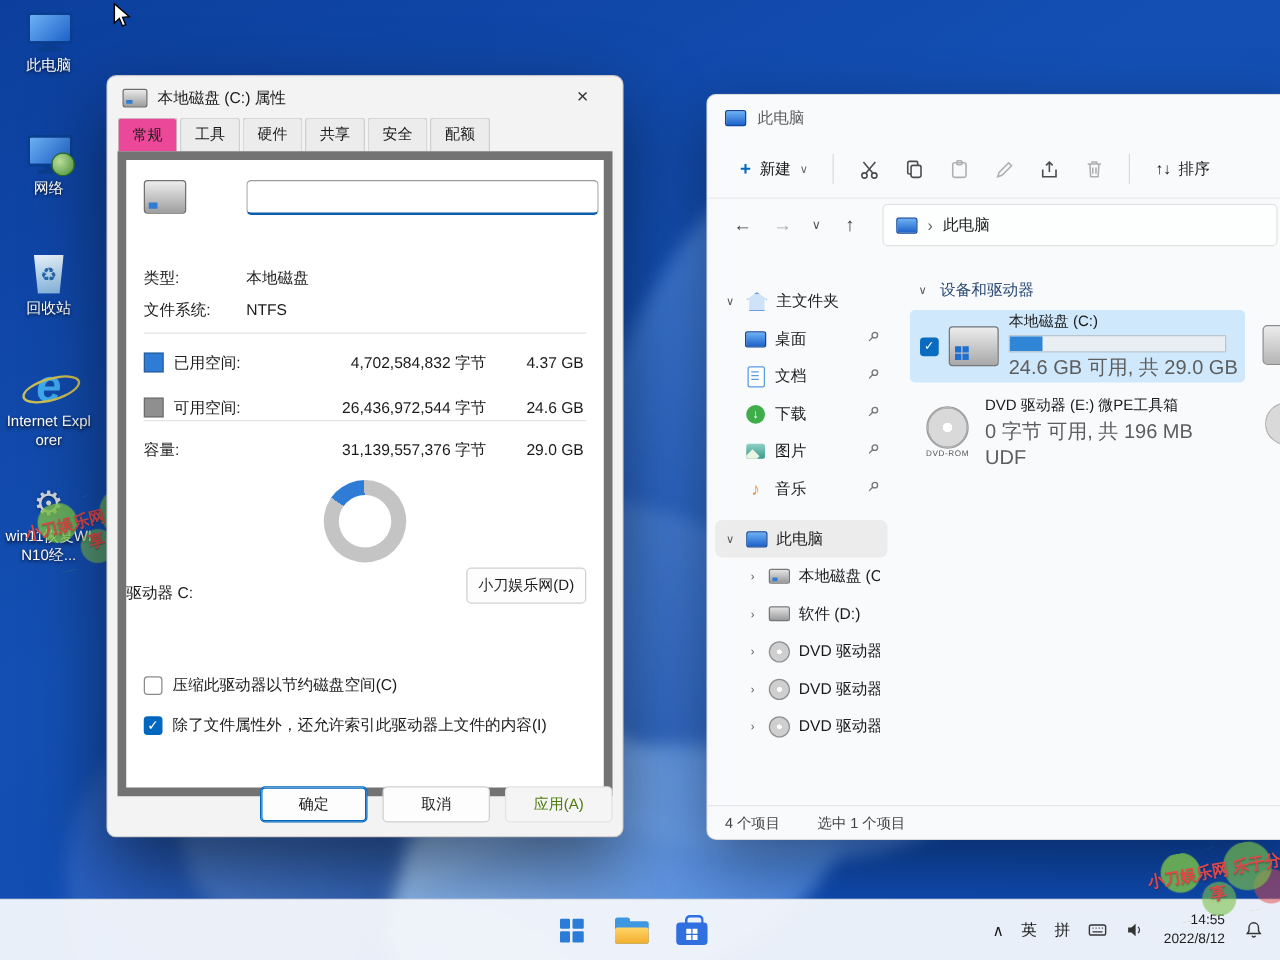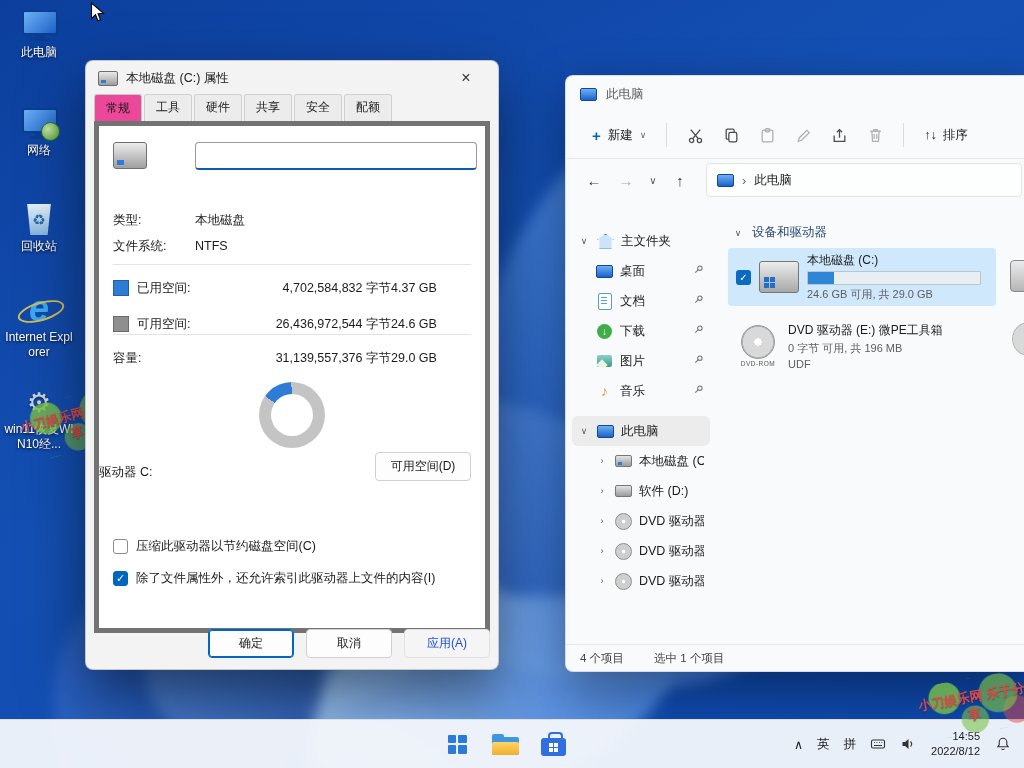--- a/index.html
+++ b/index.html
@@ -43,45 +43,45 @@
   .dialog{position:absolute;left:85px;top:60px;width:412px;height:608px;background:#f3f3f3;border-radius:8px;
     box-shadow:0 24px 60px rgba(0,0,0,.5);z-index:30;border:1px solid rgba(0,0,0,.18);font-size:12.5px;color:#1b1b1b}
   .d-title{height:34px;display:flex;align-items:center;padding:0 12px;gap:8px}
   .d-title .t-txt{font-size:12.5px}
   .hddsm{width:18px;height:13px;border-radius:2px;background:linear-gradient(#e9e9e9,#9d9d9d);border:1px solid #6d6d6d;position:relative}
   .hddsm::after{content:"";position:absolute;left:2px;bottom:2px;width:5px;height:3px;background:#2e7cd6}
   .d-close{margin-left:auto;width:40px;height:34px;display:flex;align-items:center;justify-content:center;font-size:16px;color:#333;border-top-right-radius:8px}
   .d-tabs{display:flex;align-items:flex-end;height:26px;padding:0 8px;gap:2px}
   .d-tab{padding:4px 11px 5px;background:#ececec;border:1px solid #d0d0d0;border-bottom:none;border-radius:3px 3px 0 0;font-size:12px}
   .d-tab.active{background:#ec4899;position:relative;top:1px;padding-top:5px;border-color:#c6c6c6}
-  .d-page{position:absolute;left:8px;right:8px;top:60px;height:502px;background:#fff;border:5px solid #737373}
+  .d-page{position:absolute;left:8px;right:8px;top:60px;height:502px;background:#fff;border:7px solid #737373}
   .pg-hdd{position:absolute;left:14px;top:16px;width:32px;height:25px;border-radius:3px;background:linear-gradient(#ededed,#9f9f9f);border:1px solid #707070}
   .pg-hdd::after{content:"";position:absolute;left:3px;bottom:3px;width:7px;height:5px;background:#2e7cd6}
   .vol-input{position:absolute;left:96px;top:16px;width:282px;height:28px;border:1px solid #9a9a9a;border-bottom:2px solid #0b5cad;
     border-radius:4px;font-size:13px;padding:0 8px;outline:none;box-sizing:border-box}
   .f-row{position:absolute;left:14px;right:16px;height:20px;display:flex;align-items:center}
   .f-lbl82{width:82px}
   .legend{width:14px;height:14px;margin-right:8px;border:1px solid rgba(0,0,0,.25)}
   .legend.used{background:#2e7cd6}.legend.free{background:#8f8f8f}
   .f-lbl86{width:86px}
   .f-bytes{margin-left:auto;width:152px;text-align:right}
-  .f-size{width:78px;}
+  .f-size{width:78px;text-align:right}
   .hr{position:absolute;left:14px;right:14px;border-top:1px solid #e4e4e4}
   .donut{position:absolute;left:calc(50% - 33px);top:256px;width:66px;height:66px;border-radius:50%}
   .donut::after{content:"";position:absolute;inset:12px;background:#fff;border-radius:50%}
   .drive-cap{position:absolute;left:0;right:0;top:338px;}
   .d-btn{display:flex;align-items:center;justify-content:center;background:#fdfdfd;border:1px solid #d0d0d0;border-radius:4px;font-size:12px;color:#1b1b1b}
   .details-btn{position:absolute;right:14px;top:326px;width:94px;height:27px}
   .chk-row{position:absolute;left:14px;display:flex;gap:8px;align-items:center}
   .chk{width:15px;height:15px;border-radius:3px;border:1px solid #8a8a8a;background:#fff;box-sizing:border-box}
   .chk.on{background:#0067c0;border-color:#0067c0;color:#fff;display:flex;align-items:center;justify-content:center;font-size:11px}
   .d-buttons{position:absolute;right:8px;bottom:11px;display:flex;gap:12px}
   .d-buttons .d-btn{width:84px;height:27px}
   .d-btn.primary{border:1px solid #0067c0;box-shadow:inset 0 0 0 1px #0067c0}
-  .d-btn.disabled{color:#1d4ed8;background:#f5f5f5;border-color:#e2e2e2}
+  .d-btn.disabled{color:#4d7c0f;background:#f5f5f5;border-color:#e2e2e2}
   
   .explorer{position:absolute;left:565px;top:75px;width:470px;height:595px;background:#f8fafc;border-radius:8px;
     box-shadow:0 18px 50px rgba(0,0,0,.4);z-index:20;overflow:hidden;color:#1b1b1b;border:1px solid rgba(0,0,0,.12)}
   .ex-title{height:36px;display:flex;align-items:center;gap:9px;padding:0 14px;color:#5c5c5c;font-size:12.5px}
   .ex-cmd{position:absolute;left:0;right:0;top:36px;height:46px;display:flex;align-items:center;padding:0 18px;gap:4px;border-bottom:1px solid #e9e9e9}
   .cmd-new{display:flex;align-items:center;gap:7px;font-size:12.5px;padding:6px 8px;border-radius:4px}
   .cmd-new .plus{color:#0067c0;font-size:15px;font-weight:bold}
   .mini-chev{font-size:9px;color:#666}
   .vsep{width:1px;height:24px;background:#dcdcdc;margin:0 8px}
   .cmd-ic{width:32px;height:32px;display:flex;align-items:center;justify-content:center;border-radius:4px}
@@ -128,21 +128,21 @@
   .hdd-big{width:38px;height:30px;border-radius:3px;background:linear-gradient(#ececec,#a8a8a8);border:1px solid #767676;position:relative;flex:none}
   .hdd-big .wlogo{position:absolute;left:4px;bottom:4px;width:11px;height:11px;display:grid;grid-template-columns:1fr 1fr;gap:1px}
   .hdd-big .wlogo i{background:#1f6fd0}
   .dvd-big{width:44px;flex:none;display:flex;flex-direction:column;align-items:center;gap:1px}
   .disc{width:32px;height:32px;border-radius:50%;background:radial-gradient(circle,#fff 0 16%,#d9d9d9 17% 66%,#b5b5b5 67%);border:1px solid #9a9a9a}
   .disc-lbl{font-size:6.5px;color:#555;letter-spacing:.5px}
   .tile-info{display:flex;flex-direction:column;gap:2px;min-width:0}
   .t-name{font-size:12px;white-space:nowrap}
   .t-bar{width:172px;height:12px;background:#e9eef2;border:1px solid #b9c6cf;border-radius:1px;overflow:hidden}
   .t-fill{height:100%;background:#2f86d6}
-  .t-sub{font-size:11px;color:#5d5d5d;white-space:nowrap}
+  .t-sub{font-size:16px;color:#5d5d5d;white-space:nowrap}
   .clip-hdd{position:absolute;left:294px;top:58px;width:40px;height:30px;border-radius:4px;background:linear-gradient(#ececec,#b5b5b5);border:1px solid #8a8a8a}
   .clip-dvd{position:absolute;left:296px;top:120px;width:34px;height:34px;border-radius:50%;background:radial-gradient(circle,#fff 0 16%,#d9d9d9 17% 66%,#b5b5b5 67%)}
   .ex-status{position:absolute;left:0;right:0;bottom:0;height:26px;border-top:1px solid #e6e6e6;display:flex;align-items:center;gap:30px;padding:0 14px;font-size:11.5px;color:#444;background:#f8fafc}
   
   .taskbar{position:absolute;left:0;right:0;bottom:0;height:48px;background:rgba(242,246,251,.96);border-top:1px solid rgba(0,0,0,.07);z-index:50}
   .tb-center{position:absolute;left:50%;top:0;height:48px;transform:translateX(-75px);display:flex;align-items:center;gap:8px}
   .tb-btn{width:40px;height:40px;border-radius:5px;display:flex;align-items:center;justify-content:center}
   .winlogo{width:19px;height:19px;display:grid;grid-template-columns:1fr 1fr;gap:2px}
   .winlogo i{background:#2b7cd8;border-radius:1px}
   .folder-ic{width:27px;height:21px;position:relative}
@@ -483,21 +483,21 @@
       <div class="hr" style="top:208px"></div>
 
       <div class="f-row" style="top:222px">
         <span class="f-lbl86" style="width:108px">容量:</span>
         <span class="f-bytes">31,139,557,376 字节</span>
         <span class="f-size">29.0 GB</span>
       </div>
 
       <div class="donut" style="background: conic-gradient(from -55deg, rgb(46, 124, 214) 0deg, rgb(46, 124, 214) 54deg, rgb(196, 196, 196) 0deg);"></div>
       <div class="drive-cap">驱动器 C:</div>
-      <div class="d-btn details-btn">可用空间(D)</div>
+      <div class="d-btn details-btn">小刀娱乐网(D)</div>
 
       <div class="chk-row" style="top:412px">
         <span class="chk"></span>
         <span>压缩此驱动器以节约磁盘空间(C)</span>
       </div>
       <div class="chk-row" style="top:444px">
         <span class="chk on">
             <span>✓</span>
           </span>
         <span>除了文件属性外，还允许索引此驱动器上文件的内容(I)</span>

